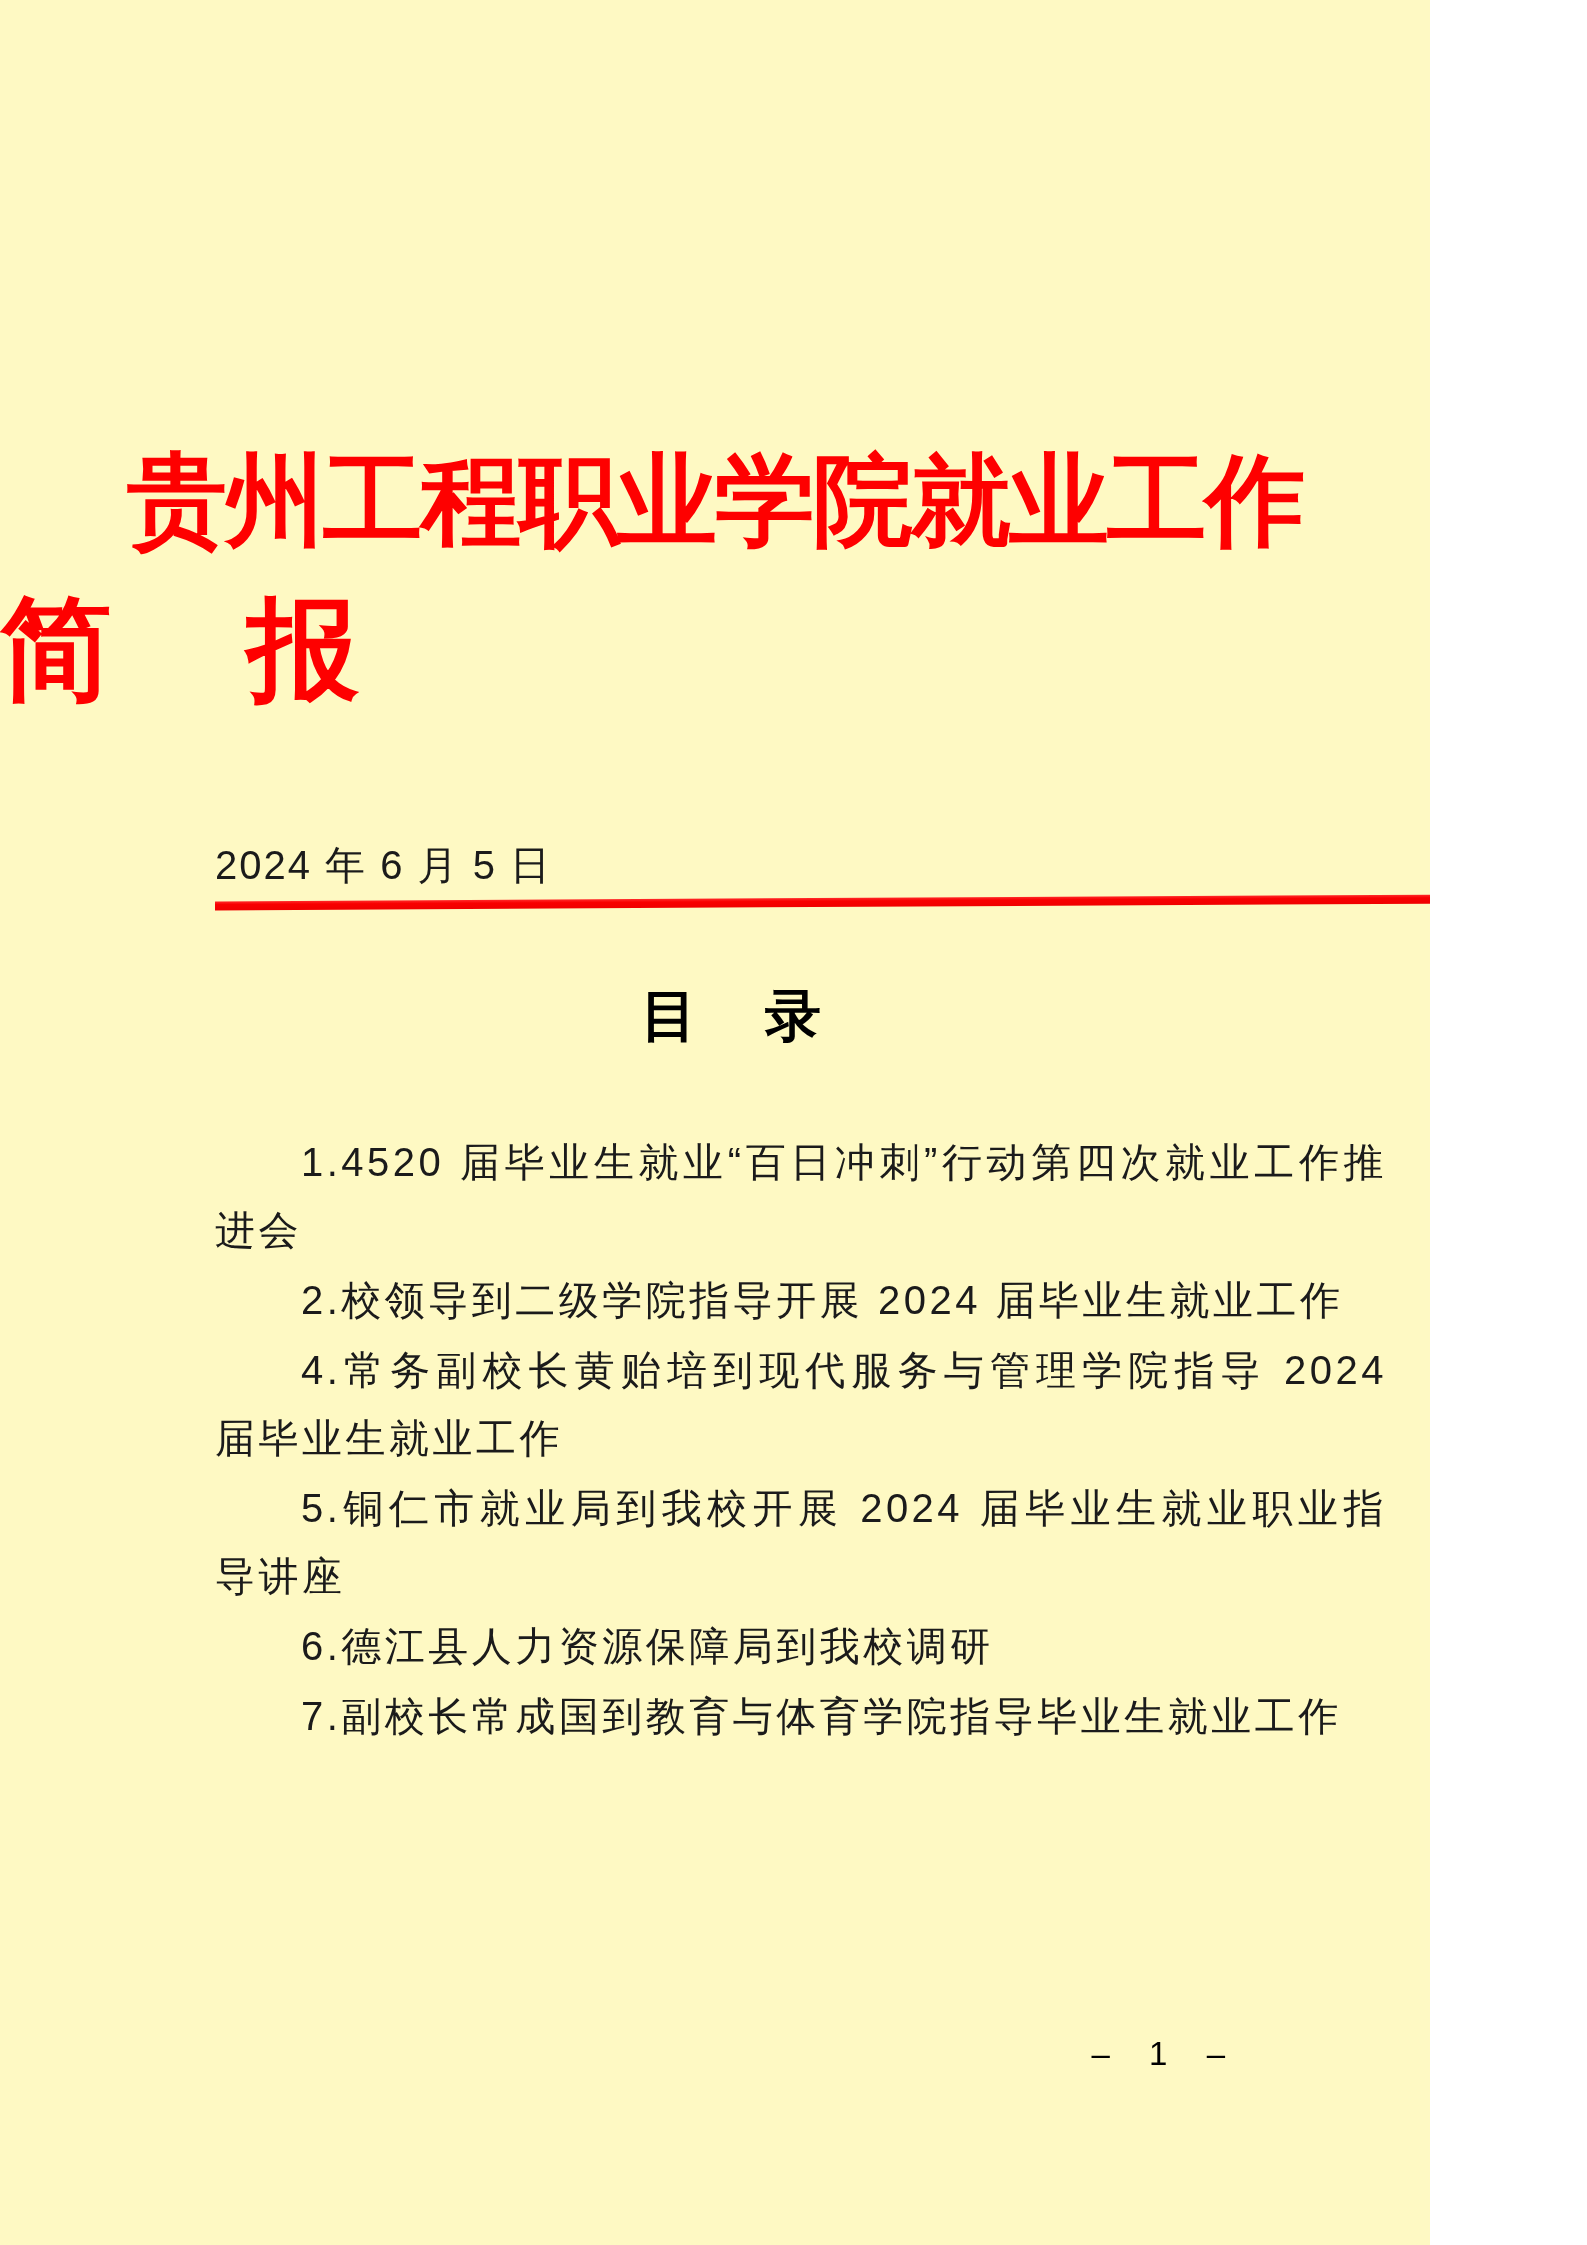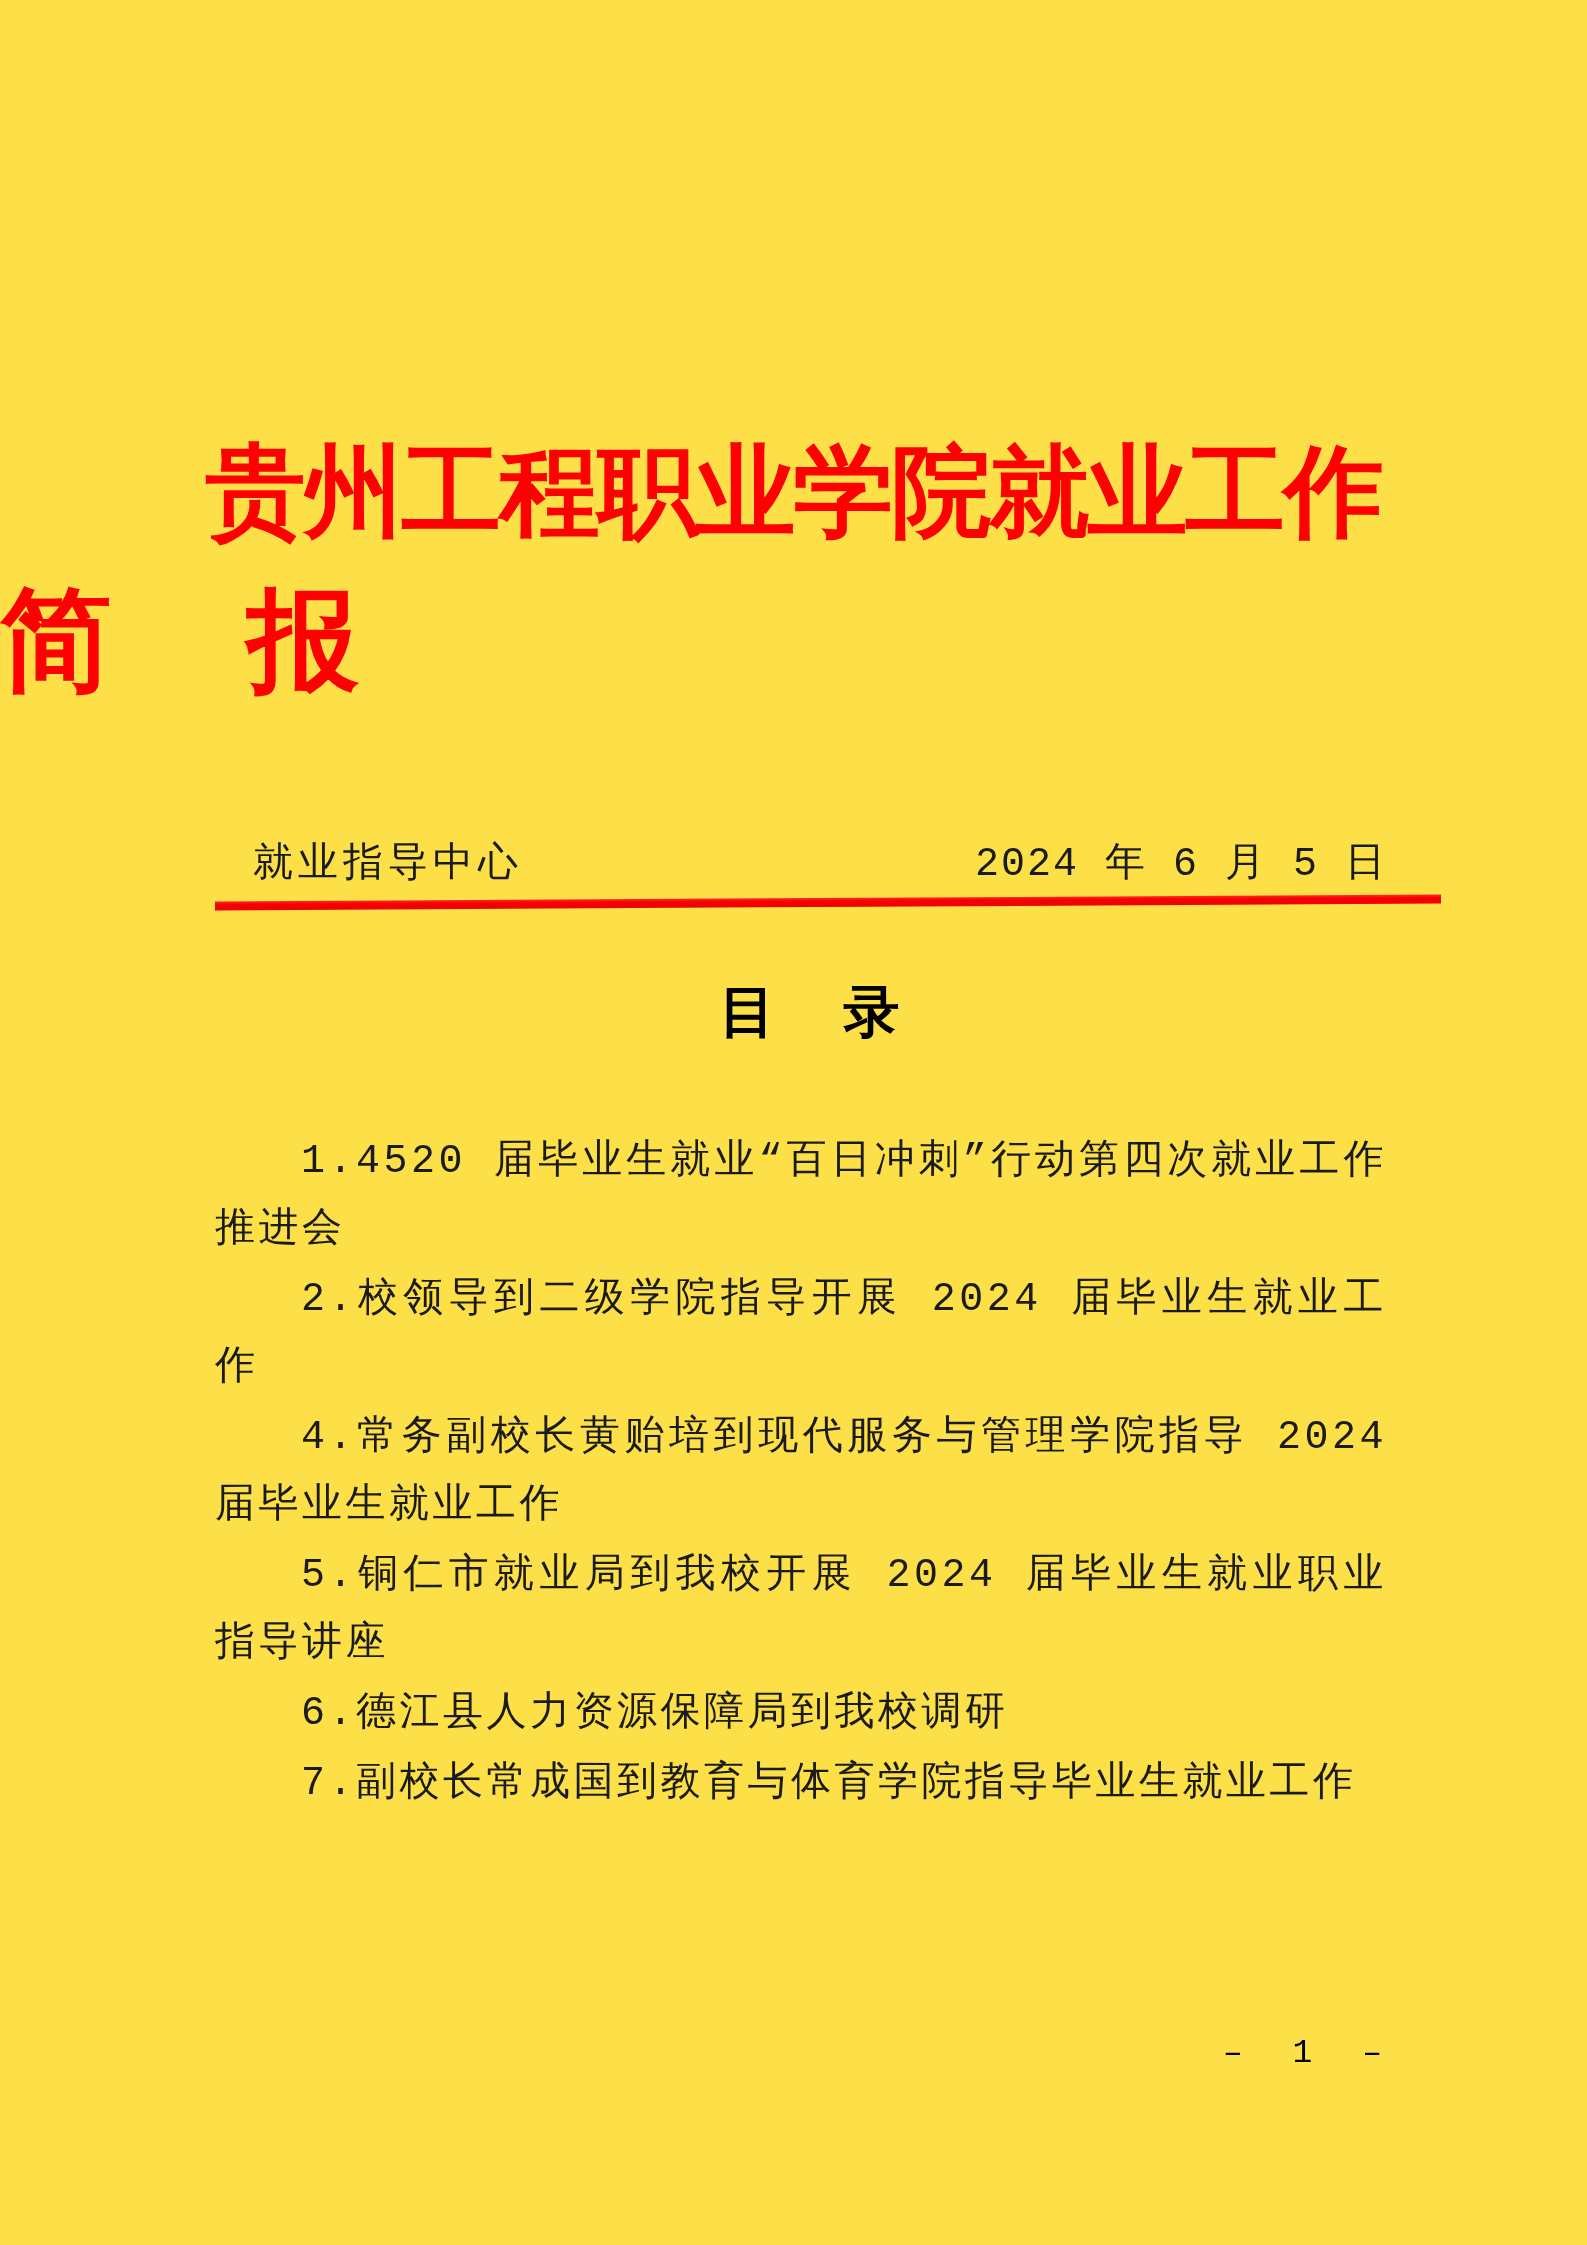--- a/index.html
+++ b/index.html
@@ -2,25 +2,25 @@
 <html><head>
 <meta charset="utf-8">
 <style>
   html, body {
     margin: 0;
     padding: 0;
     background: #ffffff;
   }
   .page {
     position: relative;
-    width: 1587px;
+    width: 1430px;
     height: 2245px;
-    background: #fde047;
+    background: #fef9c3;
     overflow: hidden;
-    font-family: Liberation Mono, monospace;
+    font-family: Liberation Sans, sans-serif;
     color: #1b1b1b;
   }
 
   
   .title-l1 {
     position: absolute;
     top: 430px;
     left: 0;
     width: 100%;
     text-align: center;
@@ -139,21 +139,20 @@
 <div class="page">
 
   <div class="title-l1">贵州工程职业学院就业工作</div>
 
   <div class="title-l2">
     <span class="tchar-first">简</span><span>报</span>
   </div>
 
 
   <div class="meta-row">
-    <span class="dept">就业指导中心</span>
     <span class="date">2024 年 6 月 5 日</span>
   </div>
 
   <div class="red-rule"></div>
 
   <h2 class="toc-heading">
     <span>目</span><span>录</span>
   </h2>
 
   <section class="toc-list">

